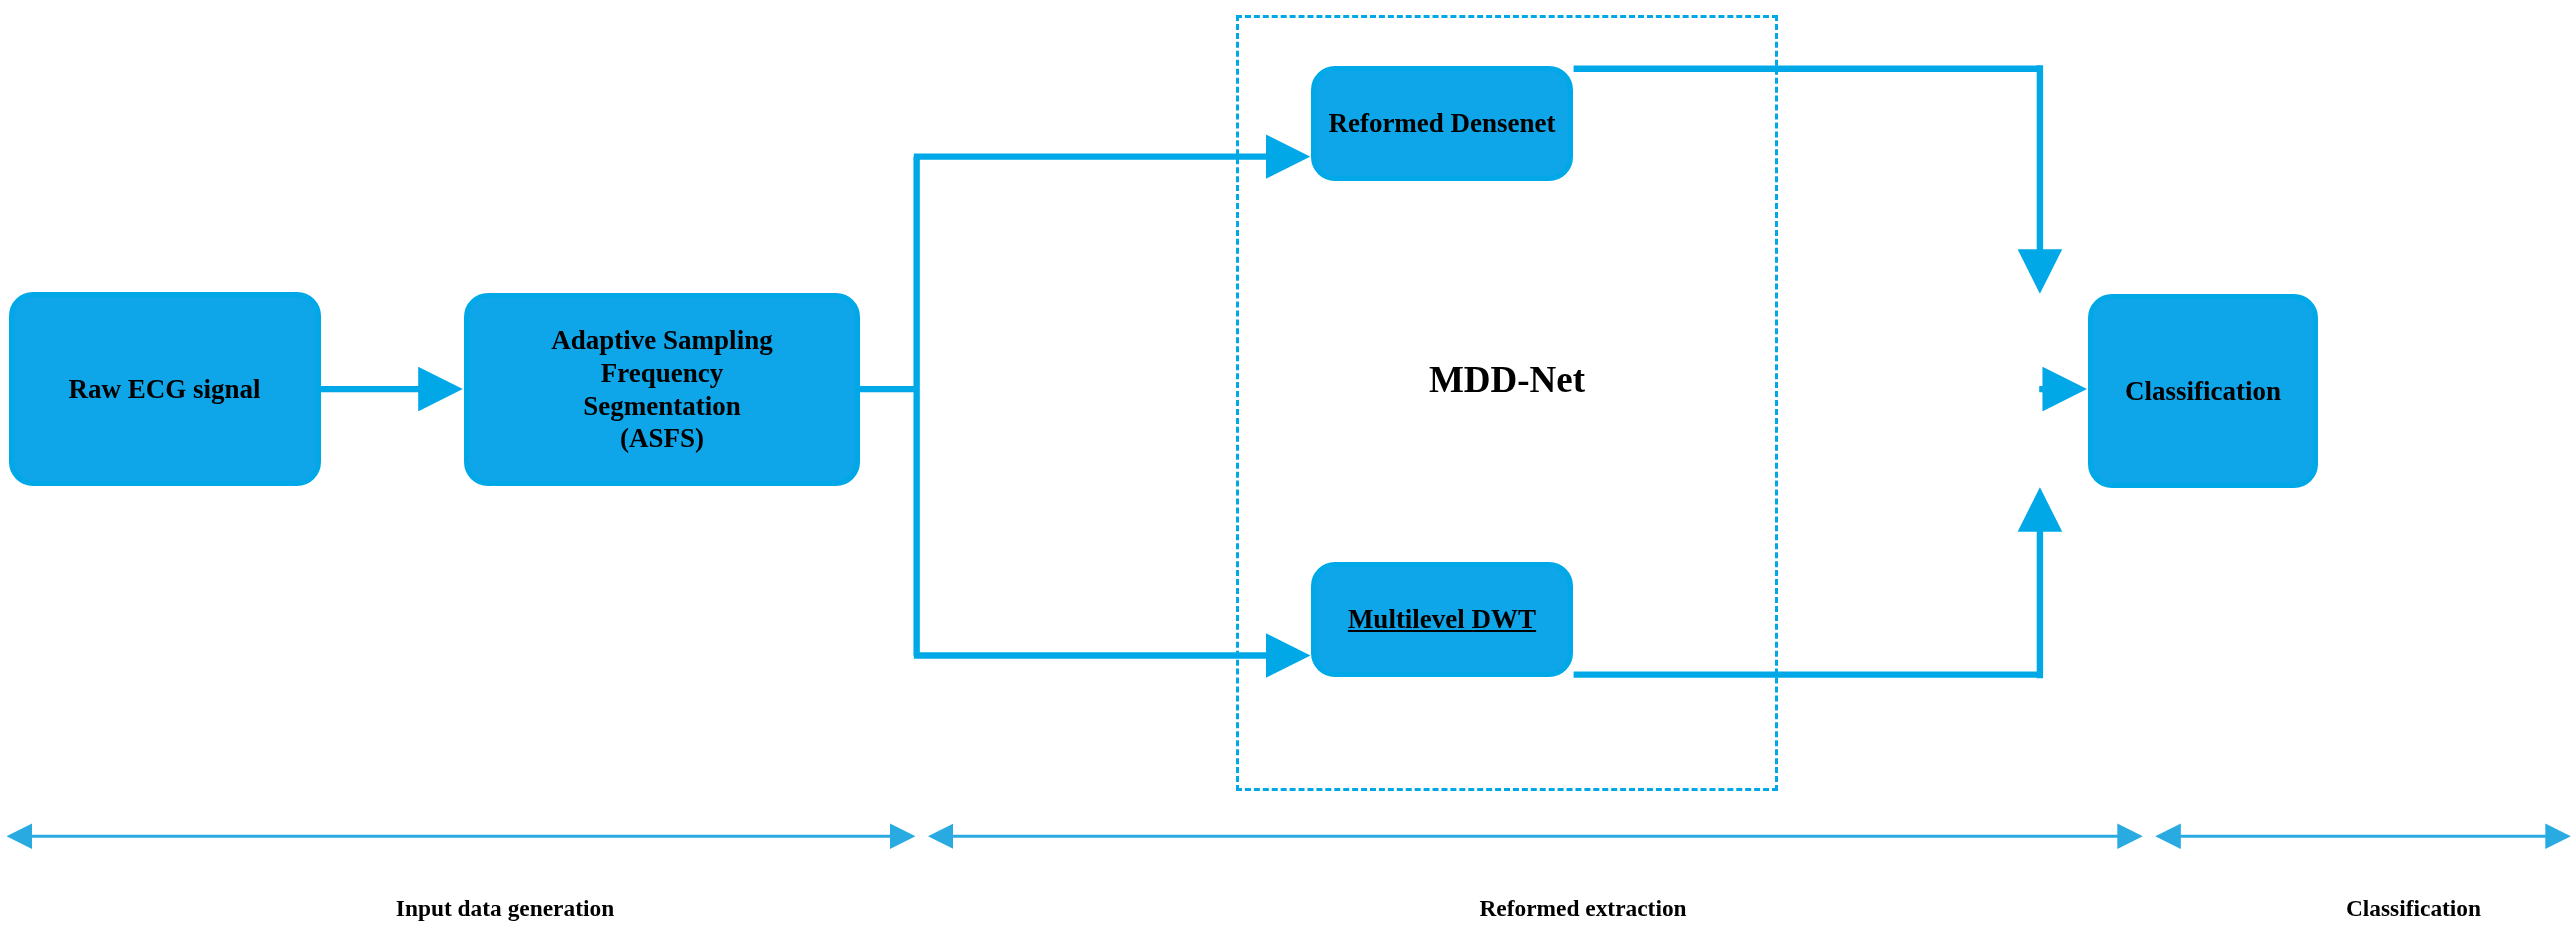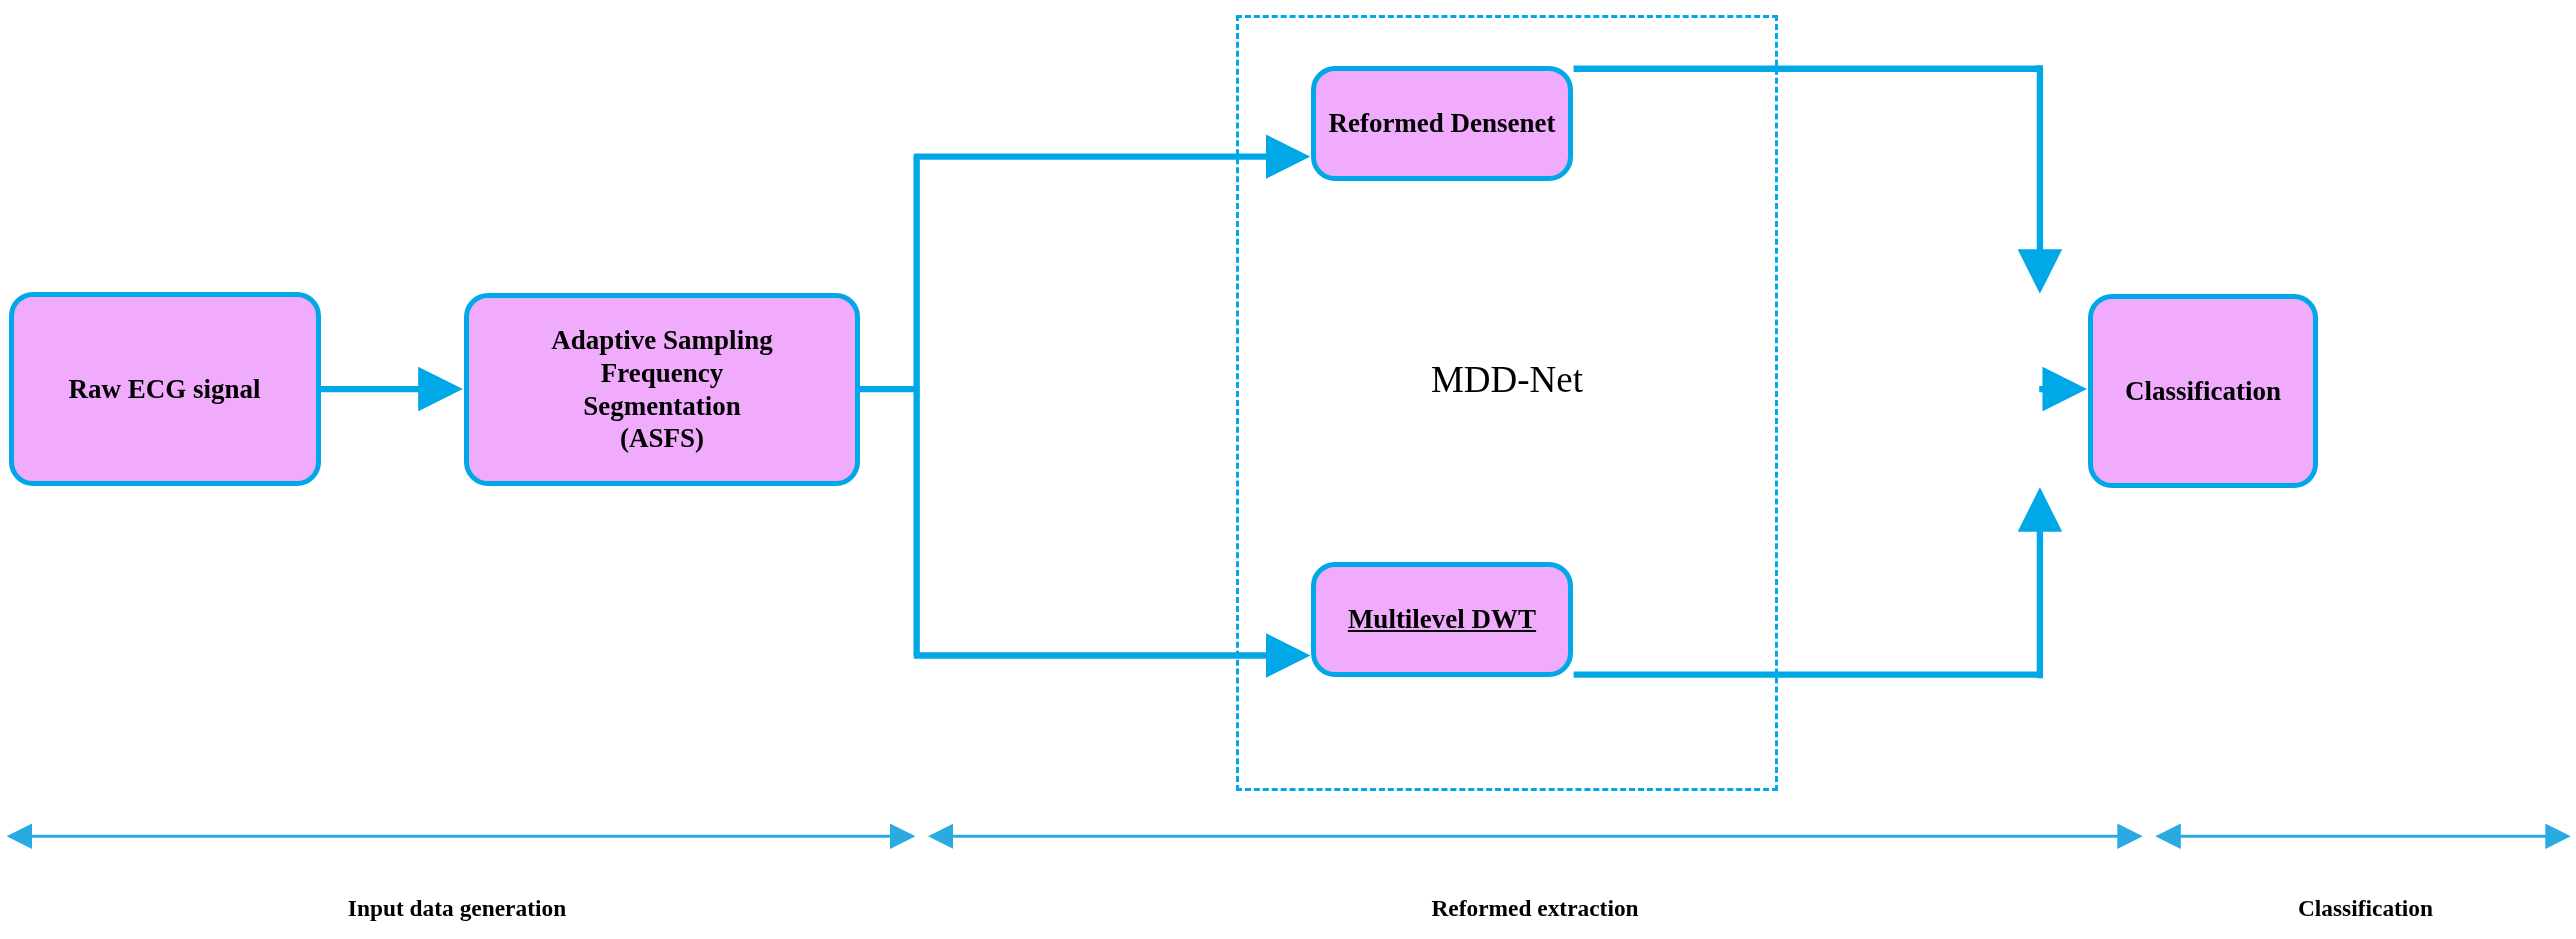--- a/index.html
+++ b/index.html
@@ -1,39 +1,39 @@
 <!DOCTYPE html>
 <html style="font-size:11.3px"><head>
 <meta charset="utf-8">
 <style>
   html,body{margin:0;padding:0;background:#ffffff;}
   body{width:2576px;height:939px;position:relative;overflow:hidden;
        font-family:"Liberation Serif","DejaVu Serif",serif;}
   #stage{position:absolute;left:0;top:0;width:2576px;height:939px;}
   svg#wires{position:absolute;left:0;top:0;width:2576px;height:939px;}
 
-  .node{position:absolute;box-sizing:border-box;background:#f0abfc;
+  .node{position:absolute;box-sizing:border-box;background:#0ea5e9;
         border:5px solid #00A8E8;border-radius:24px;
         display:flex;align-items:center;justify-content:center;text-align:center;
         color:#000000;font-weight:bold;line-height:1.22;z-index:3;}
 
   .n-raw      {left:8.5px;  top:292px; width:312px; height:194px; font-size:27px;}
   .n-asfs     {left:464px; top:293px; width:396px; height:193px; font-size:27px;}
   .n-densenet {left:1311px;top:66px;  width:262px; height:115px; font-size:27px;}
   .n-dwt      {left:1311px;top:562px; width:262px; height:115px; font-size:27px;text-decoration:underline;}
   .n-fusion   {left:1863px;top:294px; width:176px; height:194px; font-size:27px;}
   .n-class    {left:2088px;top:294px; width:230px; height:194px; font-size:27px;}
 
   .group-box{position:absolute;left:1236px;top:15px;width:542px;height:776px;
              box-sizing:border-box;border:3.5px dashed #00A8E8;background:transparent;z-index:1;}
   .group-title{position:absolute;left:1236px;top:358px;width:542px;text-align:center;
-               font-size:37px;font-weight:normal;color:#000;z-index:2;}
+               font-size:37px;font-weight:bold;color:#000;z-index:2;}
 
   .phase-label{position:absolute;font-size:23.4px;font-weight:bold;color:#000;
-               text-align:center;white-space:nowrap;}
+               text-align:center;white-space:nowrap;padding-left:48px;}
   .pl-1{left:0px;    top:895px; width:914px;}
   .pl-2{left:929px; top:895px; width:1212px;}
   .pl-3{left:2155px; top:895px; width:421px;}
 </style>
 </head>
 <body>
 
 <div id="stage">
 
   <div class="group-box"></div>

